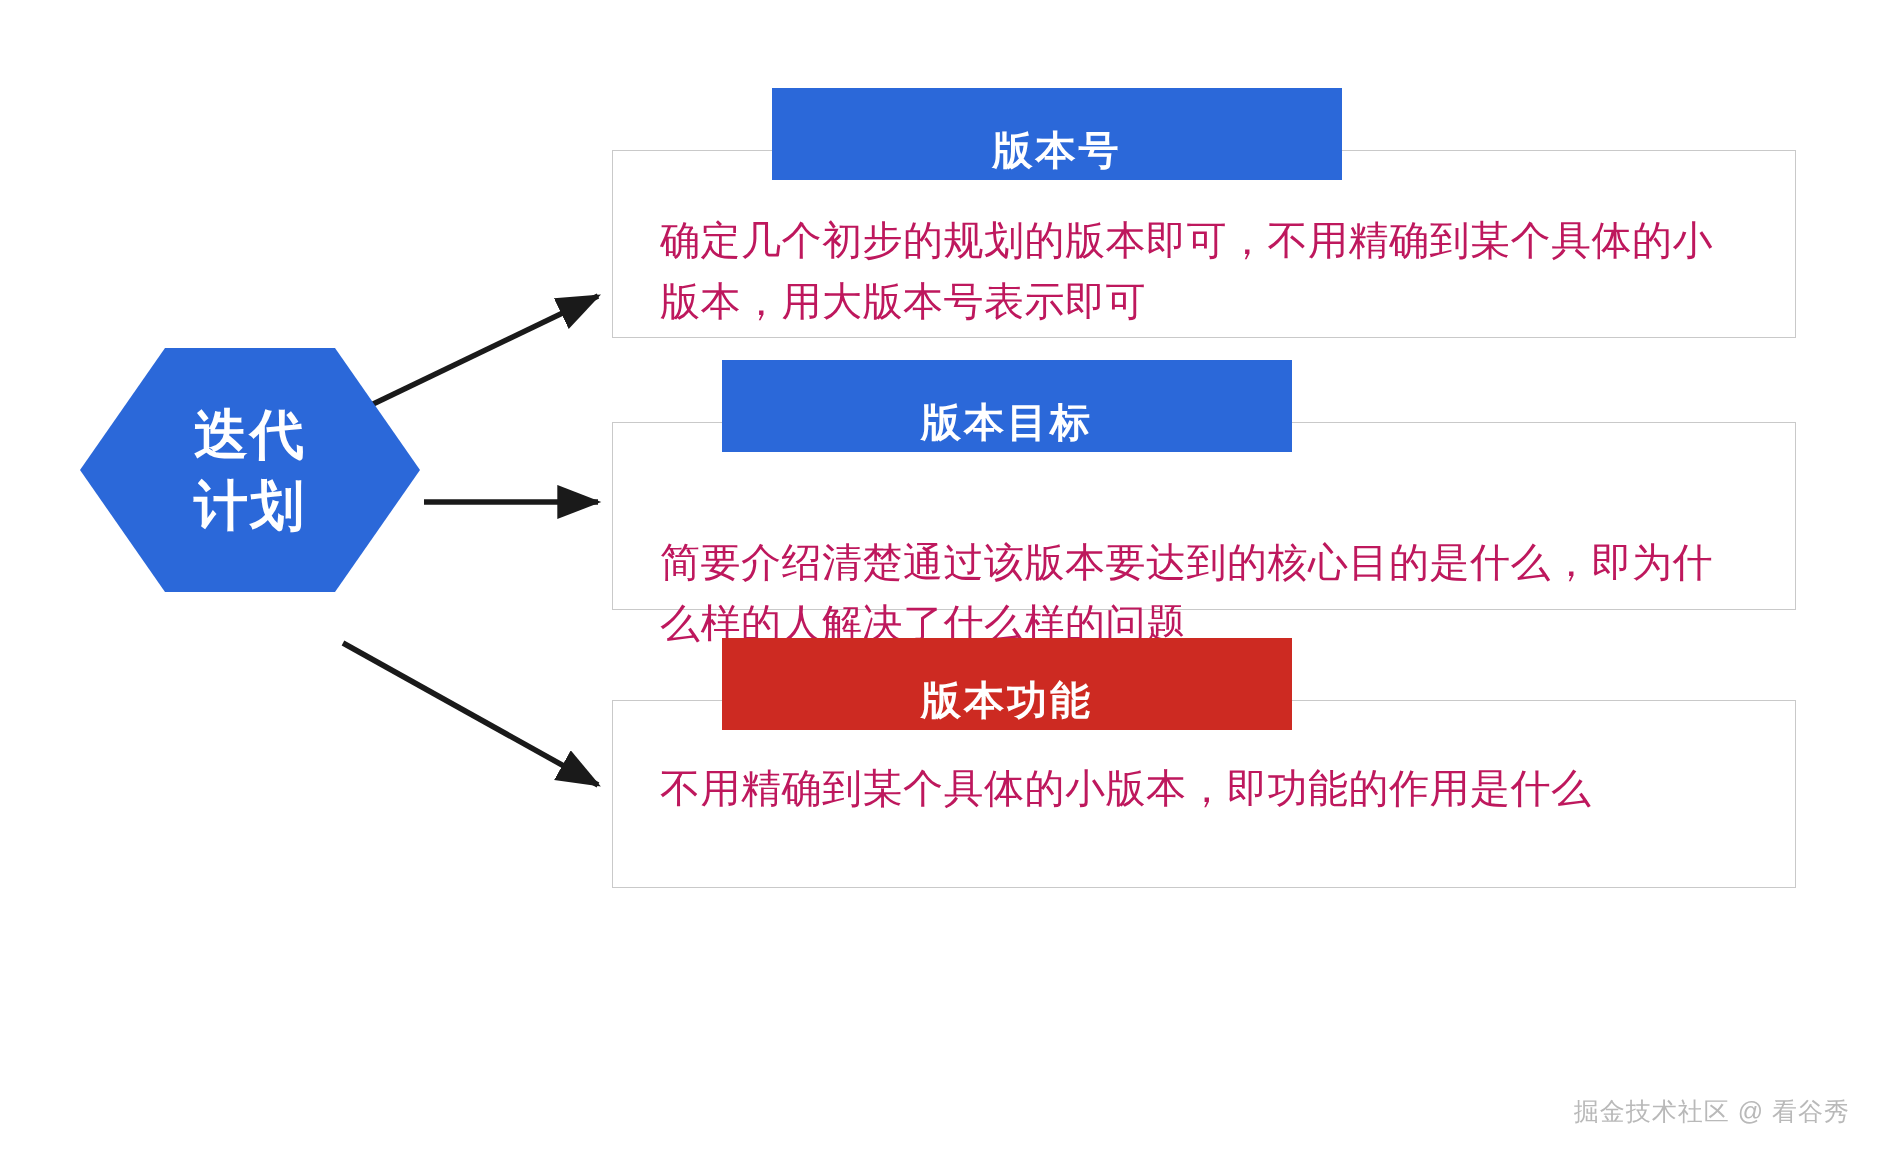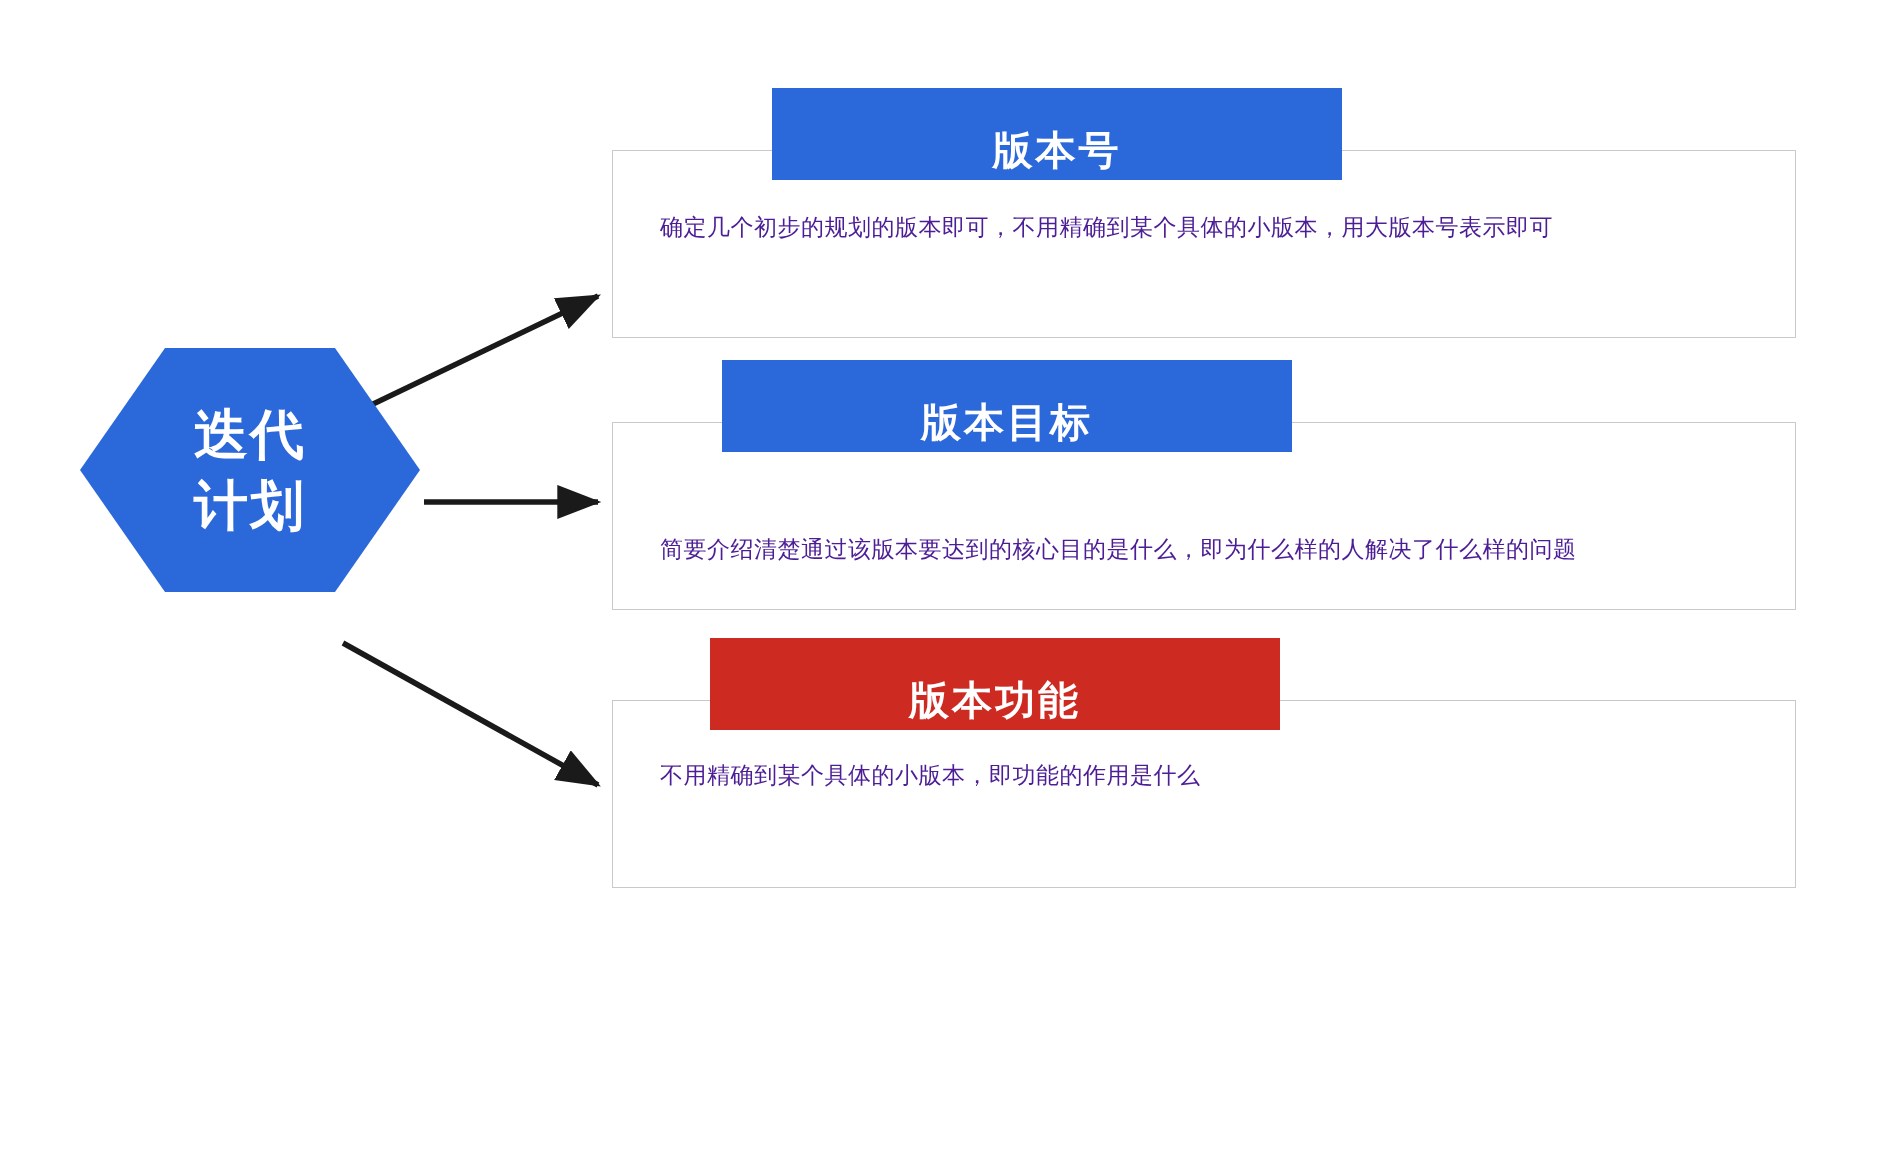--- a/index.html
+++ b/index.html
@@ -43,23 +43,23 @@
     left:0;top:0;
     width:1184px;
     border:1.5px solid #c9c9c9;
     background:#ffffff;
     box-sizing:border-box;
   }
   .panel-body{
     position:absolute;
     left:48px;
     width:1070px;
-    font-size:23px;
+    font-size:40px;
     line-height:1.52;
-    color:#4c1d95;
+    color:#be185d;
     letter-spacing:0.5px;
   }
   .panel-header{
     position:absolute;
     width:570px;
     height:92px;
     display:flex;align-items:center;justify-content:center;
     z-index:4;
   }
   .panel-header-label{
@@ -81,21 +81,21 @@
   
   #panel-2{left:612px;top:422px;}
   #panel-2 .panel-box{height:188px;}
   #panel-2 .panel-body{top:65px;margin-top:45px;}
   #panel-2 .panel-header{left:110px;top:-62px;}
 
   
   #panel-3{left:612px;top:700px;}
   #panel-3 .panel-box{height:188px;}
   #panel-3 .panel-body{top:58px;}
-  #panel-3 .panel-header{left:98px;top:-62px;text-align:right;}
+  #panel-3 .panel-header{left:110px;top:-62px;text-align:right;}
 
   
   .watermark{
     position:absolute;
     right:42px;bottom:28px;
     font-size:25px;
     color:#b9b9b9;
     letter-spacing:1px;
     z-index:8;
   }
@@ -138,14 +138,15 @@
   </div>
 
   <div class="panel" id="panel-3">
     <div class="panel-box"></div>
     <div class="panel-body">不用精确到某个具体的小版本，即功能的作用是什么</div>
     <div class="panel-header hdr-red">
       <span class="panel-header-label">版本功能</span>
     </div>
   </div>
 
+  <div class="watermark">掘金技术社区 @ 看谷秀</div>
 
 </div>
 
 </body></html>

